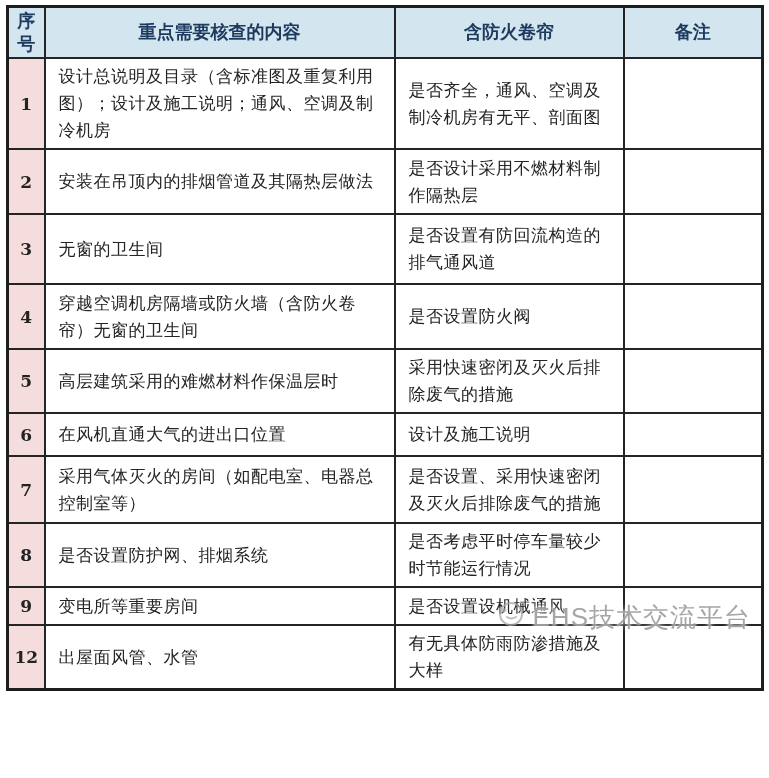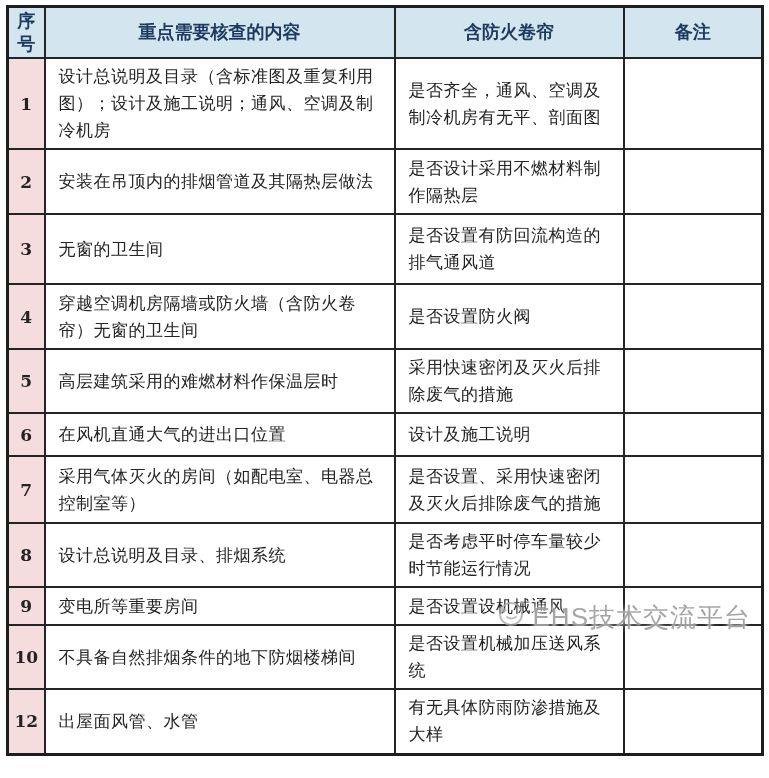--- a/index.html
+++ b/index.html
@@ -158,34 +158,28 @@
         <td class="remark"></td>
       </tr>
       <tr>
         <td class="idx">7</td>
         <td class="txt">采用气体灭火的房间（如配电室、电器总控制室等）</td>
         <td class="txt">是否设置、采用快速密闭及灭火后排除废气的措施</td>
         <td class="remark"></td>
       </tr>
       <tr>
         <td class="idx">8</td>
-        <td class="txt">设计总说明及目录、排烟系统</td>
+        <td class="txt">是否设置防护网、排烟系统</td>
         <td class="txt">是否考虑平时停车量较少时节能运行情况</td>
         <td class="remark"></td>
       </tr>
       <tr>
         <td class="idx">9</td>
         <td class="txt">变电所等重要房间</td>
         <td class="txt">是否设置设机械通风</td>
-        <td class="remark"></td>
-      </tr>
-      <tr>
-        <td class="idx">10</td>
-        <td class="txt">不具备自然排烟条件的地下防烟楼梯间</td>
-        <td class="txt">是否设置机械加压送风系统</td>
         <td class="remark"></td>
       </tr>
       <tr>
         <td class="idx">12</td>
         <td class="txt">出屋面风管、水管</td>
         <td class="txt">有无具体防雨防渗措施及大样</td>
         <td class="remark"></td>
       </tr>
     </tbody>
   </table>

